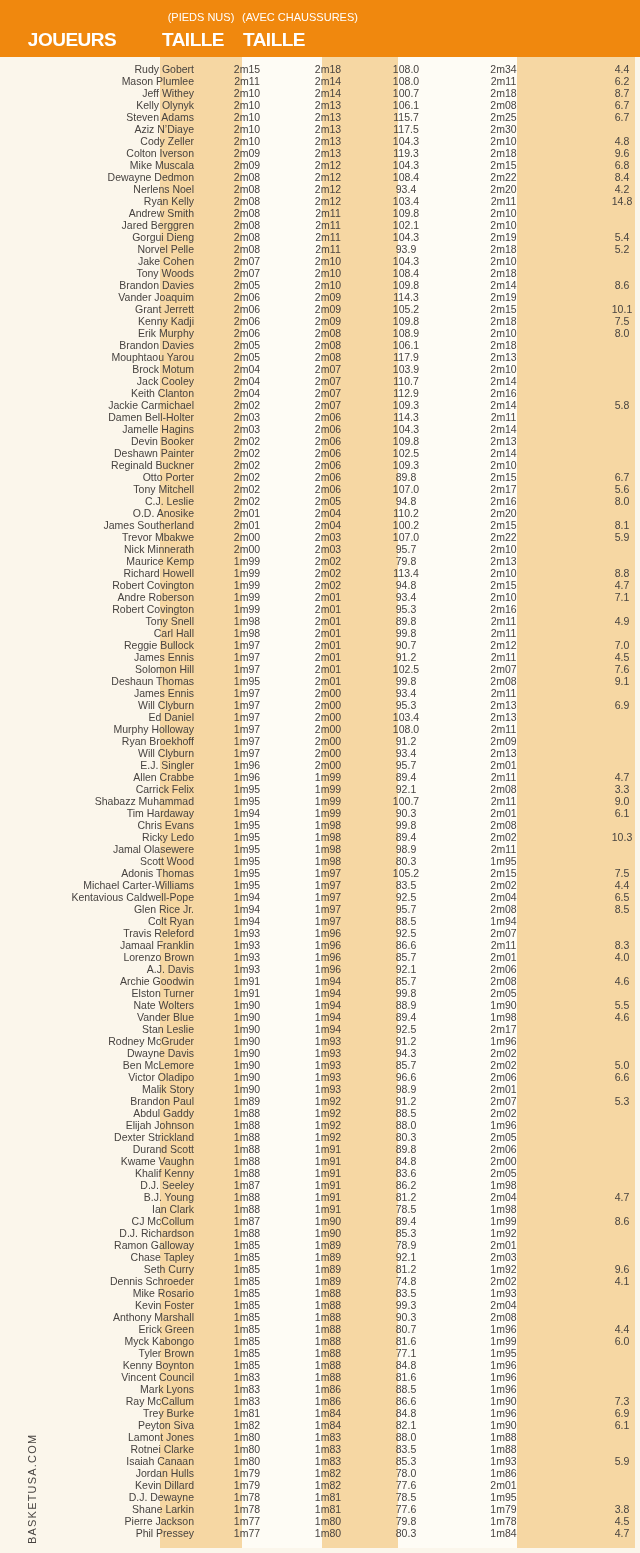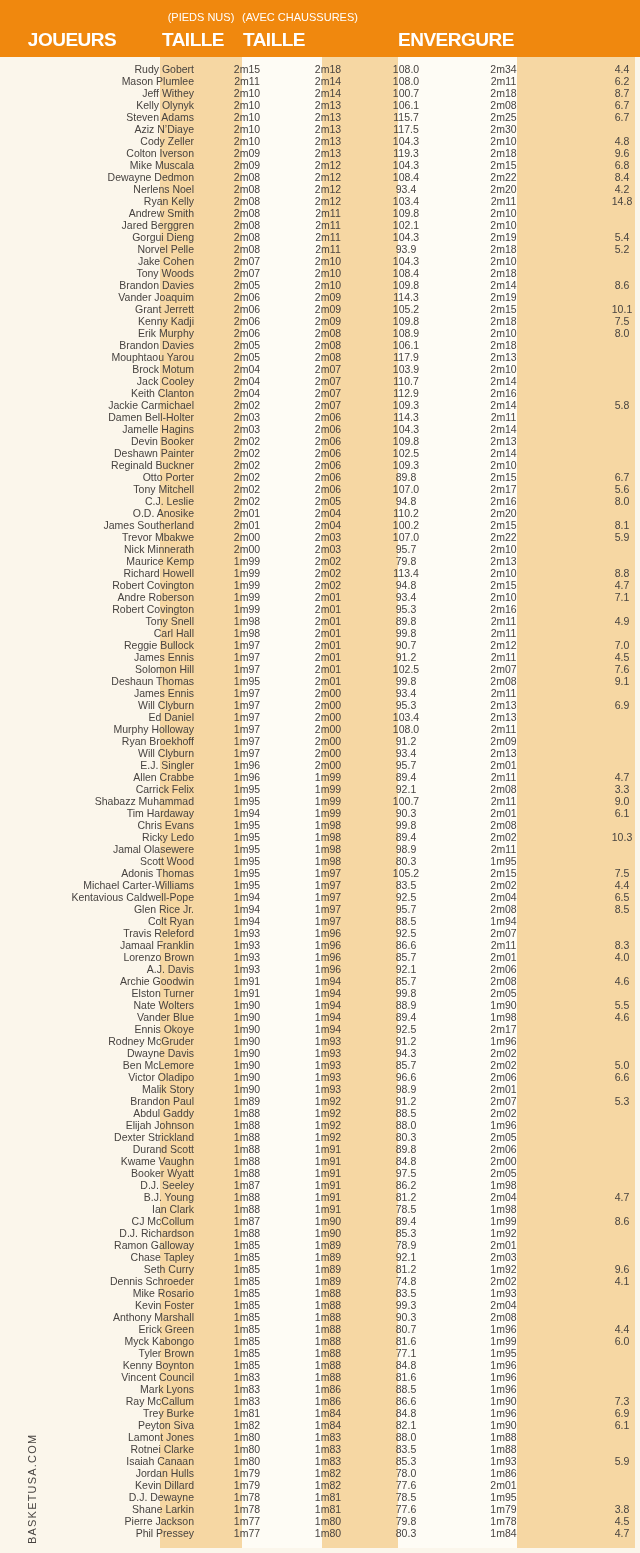--- a/index.html
+++ b/index.html
@@ -73,24 +73,20 @@
     <div class="main">JOUEURS</div>
   </div>
   <div class="hcell hc1">
     <div class="sub">(PIEDS NUS)</div>
     <div class="main">TAILLE</div>
   </div>
   <div class="hcell hc2">
     <div class="sub">(AVEC CHAUSSURES)</div>
     <div class="main">TAILLE</div>
   </div>
-  <div class="hcell hc4">
-    <div class="sub"></div>
-    <div class="main">ENVERGURE</div>
-  </div>
 </div>
 
 <div class="rows">
   <div class="row">
     <div class="cell c-name">Rudy Gobert</div>
     <div class="cell c-t1">2m15</div>
     <div class="cell c-t2">2m18</div>
     <div class="cell c-poids">108.0</div>
     <div class="cell c-env">2m34</div>
     <div class="cell c-graisse">4.4</div>
@@ -801,21 +797,21 @@
   <div class="row">
     <div class="cell c-name">Vander Blue</div>
     <div class="cell c-t1">1m90</div>
     <div class="cell c-t2">1m94</div>
     <div class="cell c-poids">89.4</div>
     <div class="cell c-env">1m98</div>
     <div class="cell c-graisse">4.6</div>
   </div>
 
   <div class="row">
-    <div class="cell c-name">Ennis Okoye</div>
+    <div class="cell c-name">Stan Leslie</div>
     <div class="cell c-t1">1m90</div>
     <div class="cell c-t2">1m94</div>
     <div class="cell c-poids">92.5</div>
     <div class="cell c-env">2m17</div>
     <div class="cell c-graisse"></div>
   </div>
 
   <div class="row">
     <div class="cell c-name">Rodney McGruder</div>
     <div class="cell c-t1">1m90</div>
@@ -909,24 +905,24 @@
   <div class="row">
     <div class="cell c-name">Kwame Vaughn</div>
     <div class="cell c-t1">1m88</div>
     <div class="cell c-t2">1m91</div>
     <div class="cell c-poids">84.8</div>
     <div class="cell c-env">2m00</div>
     <div class="cell c-graisse"></div>
   </div>
 
   <div class="row">
-    <div class="cell c-name">Booker Wyatt</div>
+    <div class="cell c-name">Khalif Kenny</div>
     <div class="cell c-t1">1m88</div>
     <div class="cell c-t2">1m91</div>
-    <div class="cell c-poids">97.5</div>
+    <div class="cell c-poids">83.6</div>
     <div class="cell c-env">2m05</div>
     <div class="cell c-graisse"></div>
   </div>
 
   <div class="row">
     <div class="cell c-name">D.J. Seeley</div>
     <div class="cell c-t1">1m87</div>
     <div class="cell c-t2">1m91</div>
     <div class="cell c-poids">86.2</div>
     <div class="cell c-env">1m98</div>

